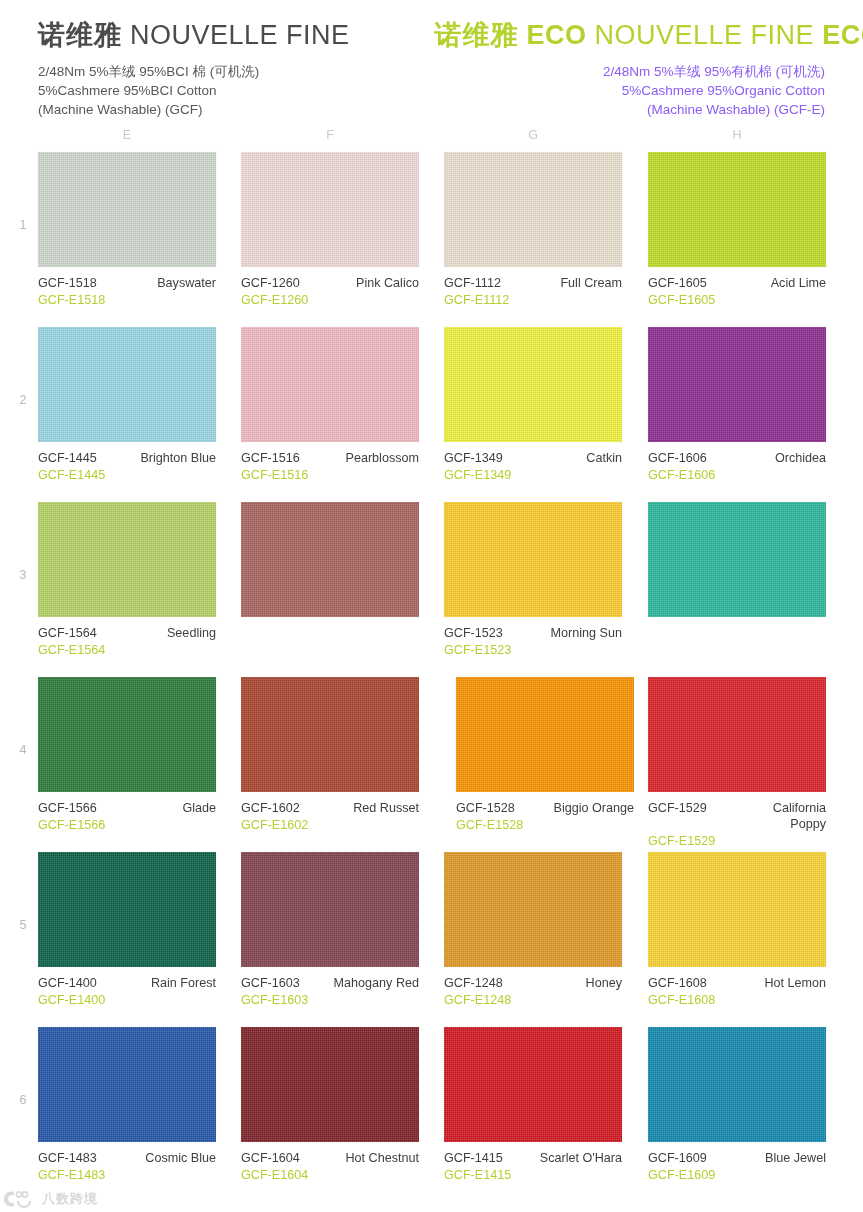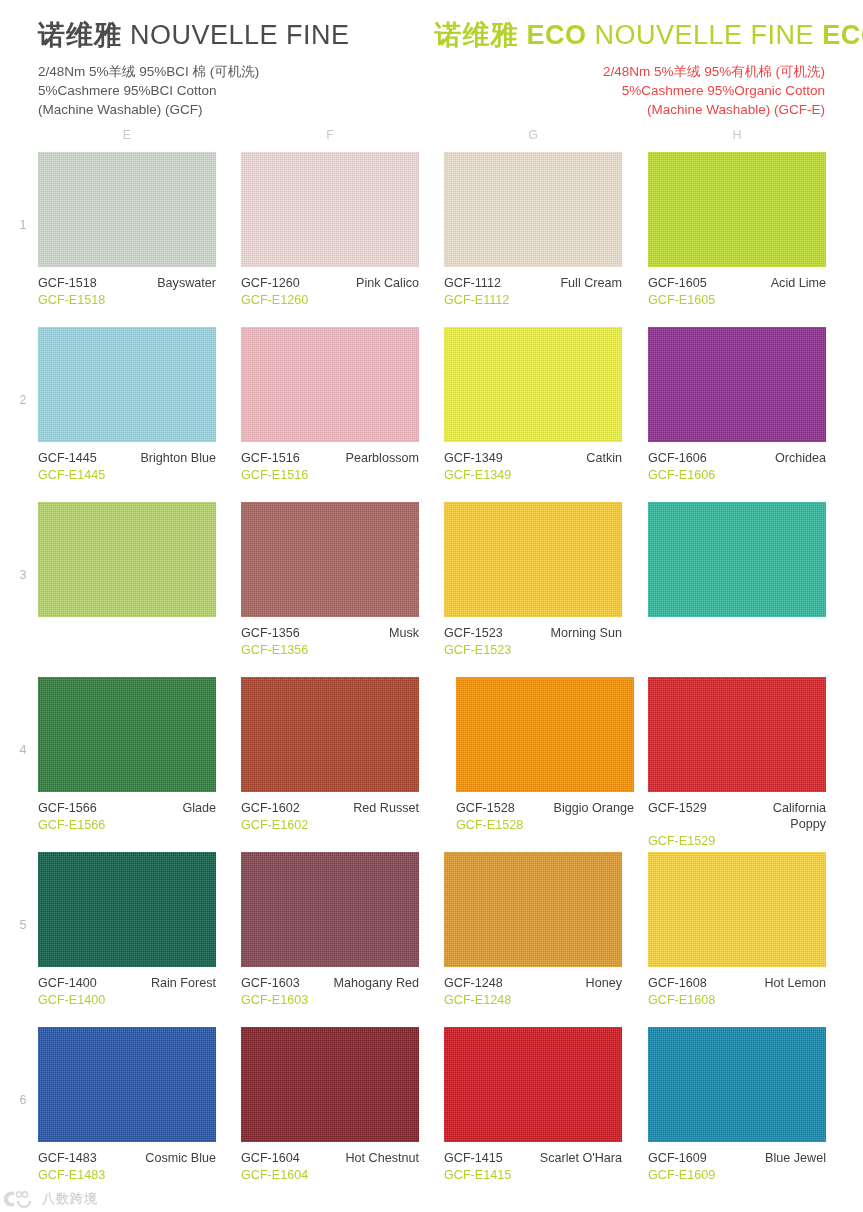--- a/index.html
+++ b/index.html
@@ -48,21 +48,21 @@
   .title-right { color: #b4d22e; }
 
   .subtitle {
     font-size: 13.5px;
     line-height: 19px;
     font-weight: 400;
     margin: 0;
     white-space: nowrap;
   }
   .subtitle-left  { color: #585858; }
-  .subtitle-right { color: #ef4444; }
+  .subtitle-right { color: #8b5cf6; }
 
   
   .col-headers {
     position: relative;
     height: 24px;
     margin-top: 9px;
   }
   .col-head {
     position: absolute;
     top: 0;
@@ -277,30 +277,30 @@
             <div class="label-line2">GCF-E1606</div>
           </div>
         </div>
       </div>
     </div>
     <div class="row">
       <div class="row-num">3</div>
       <div class="cells">
         <div class="cell" style="left: 38px;">
           <div class="swatch" style="background-color: rgb(178, 208, 100);"></div>
+          <div class="labels">
+            <div class="label-line1">
+              <span class="code-std">GCF-1564</span>
+              <span class="color-name">Seedling</span>
+            </div>
+            <div class="label-line2">GCF-E1564</div>
+          </div>
         </div>
         <div class="cell" style="left: 241px;">
           <div class="swatch" style="background-color: rgb(168, 98, 94);"></div>
-          <div class="labels">
-            <div class="label-line1">
-              <span class="code-std">GCF-1356</span>
-              <span class="color-name">Musk</span>
-            </div>
-            <div class="label-line2">GCF-E1356</div>
-          </div>
         </div>
         <div class="cell" style="left: 444px;">
           <div class="swatch" style="background-color: rgb(248, 202, 44);"></div>
           <div class="labels">
             <div class="label-line1">
               <span class="code-std">GCF-1523</span>
               <span class="color-name">Morning Sun</span>
             </div>
             <div class="label-line2">GCF-E1523</div>
           </div>

